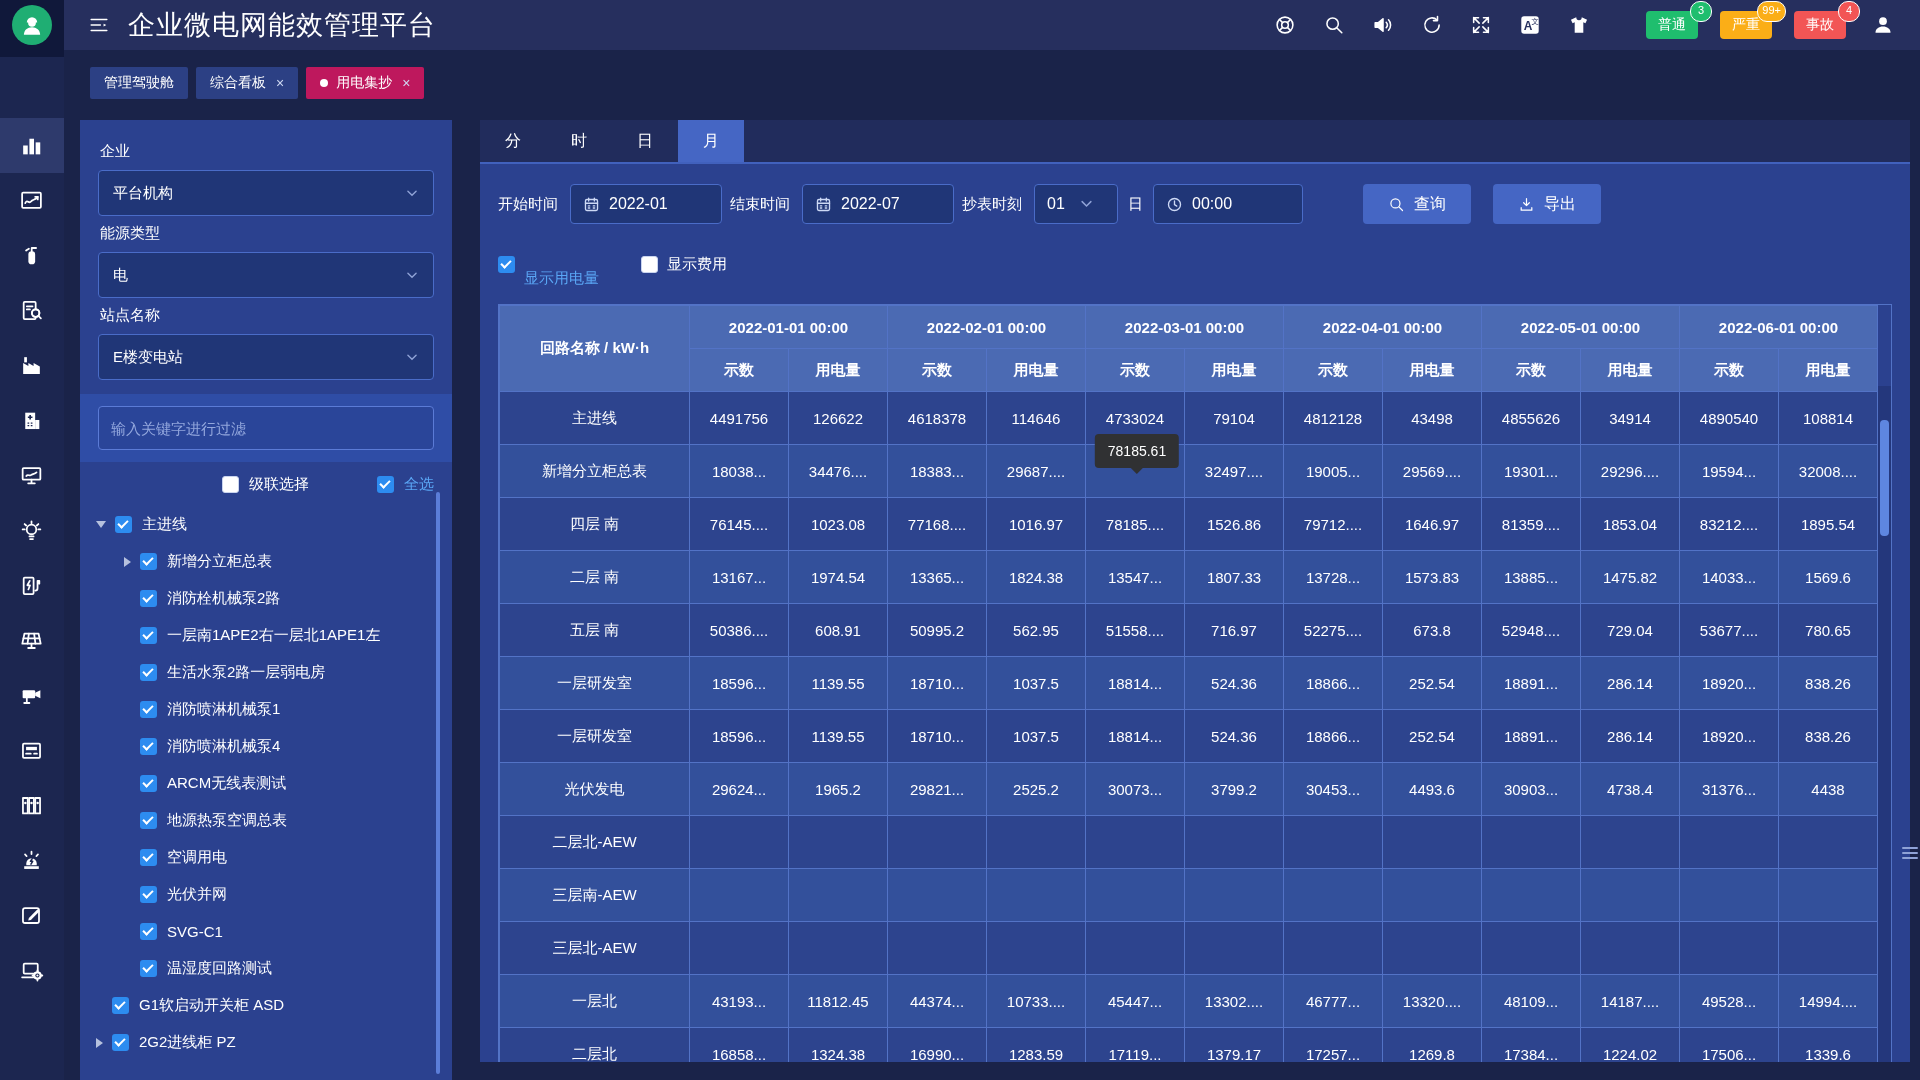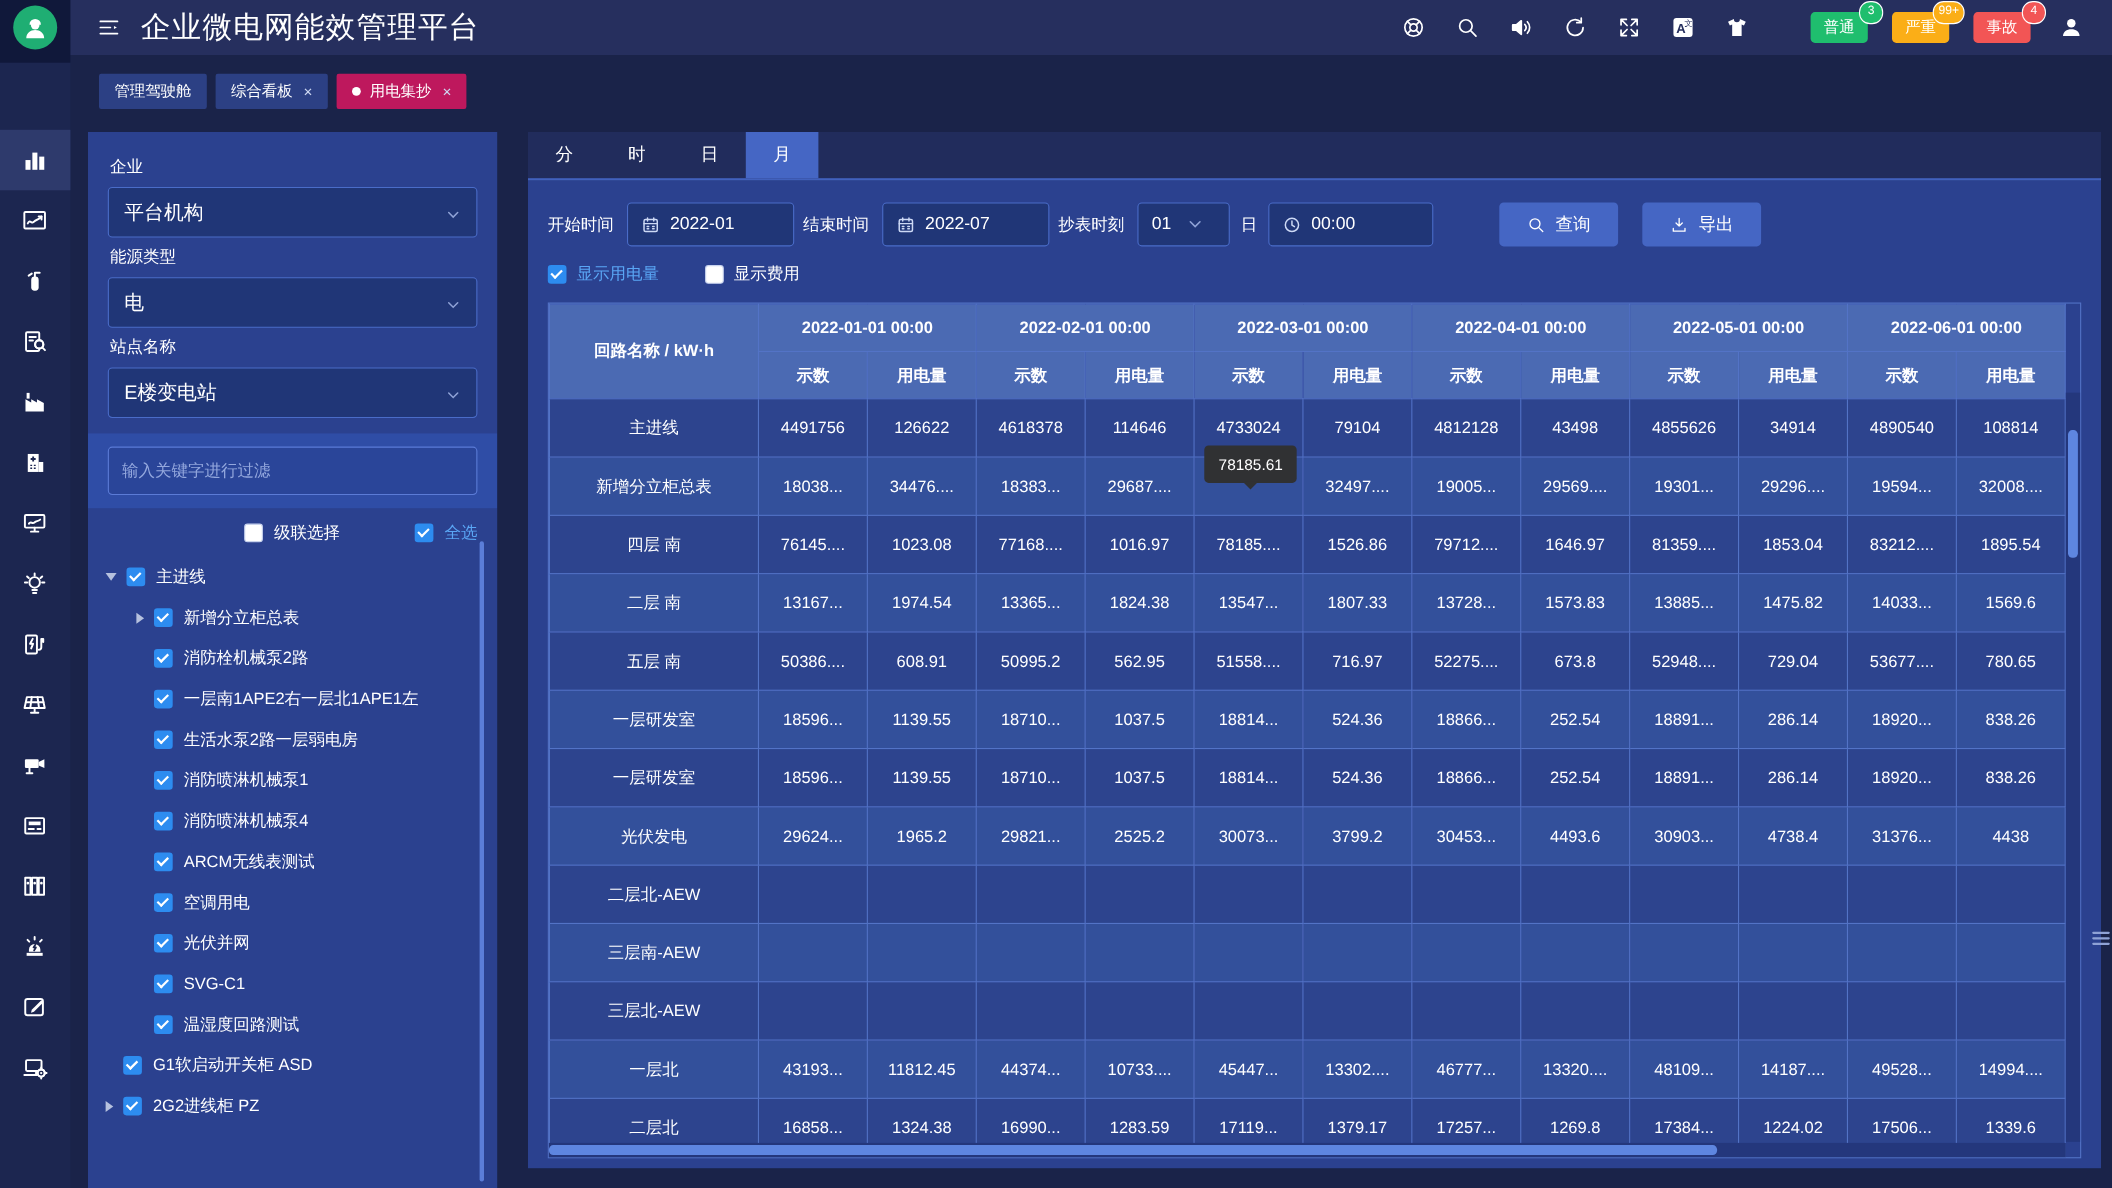--- a/index.html
+++ b/index.html
@@ -29,21 +29,21 @@
   
   .rail{position:absolute;top:50px;left:0;width:64px;bottom:0;background:#1c2650;padding-top:68px;box-sizing:border-box;z-index:3;}
   .rail-item{height:55px;display:flex;align-items:center;justify-content:center;cursor:pointer;}
   .rail-item.active{background:#2e3a6c;}
   .ricon{width:26px;height:26px;display:inline-flex;}
 
   
   .left-panel{position:absolute;top:120px;left:80px;width:372px;bottom:0;background:#2b418f;overflow:hidden;box-sizing:border-box;padding:10px 0 0 0;}
   .lp-inner{padding:4px 18px 0 18px;}
   .fld-label{font-size:15px;margin:8px 0 9px 2px;color:#fff;}
-  .select{height:44px;background:#203677;border:1px solid #4a6cc8;border-radius:4px;display:flex;align-items:center;justify-content:space-between;padding:0 14px;font-size:18px;cursor:pointer;}
+  .select{height:44px;background:#203677;border:1px solid #4a6cc8;border-radius:4px;display:flex;align-items:center;justify-content:space-between;padding:0 14px;font-size:15px;cursor:pointer;}
   .select .chev{color:#8fa2d6;width:14px;height:14px;}
   .search-band{margin-top:14px;background:#2f4da6;padding:12px 18px;}
   .search-input{width:100%;box-sizing:border-box;height:44px;background:#2a4599;border:1px solid #5b7bd6;border-radius:4px;color:#fff;font-size:15px;padding:0 12px;outline:none;}
   .search-input::placeholder{color:#93a7dd;}
   .cascade-row{display:flex;align-items:center;padding:13px 18px 6px 18px;justify-content:flex-end;}
   .cascade-row .lbl{font-size:15px;margin-left:10px;}
   .cascade-row .lbl.blue{color:#5aa6f5;}
   .sel-all{margin-left:68px;display:flex;align-items:center;cursor:pointer;}
   .tree{padding:6px 0 0 0;position:relative;}
   .tnode{display:flex;align-items:center;height:37px;padding-left:16px;cursor:pointer;}
@@ -73,21 +73,21 @@
   .inp.sel{width:84px;justify-content:space-between;margin-right:10px;}
   .inp.time{width:150px;margin-left:10px;}
   .unit{font-size:15px;}
   .btn{height:40px;width:108px;background:#4566c4;border-radius:4px;display:flex;align-items:center;justify-content:center;font-size:16px;cursor:pointer;flex:none;}
   .btn .mi{width:17px;height:17px;margin-right:9px;display:inline-flex;}
   .btn.query{margin-left:60px;}
   .btn.export{margin-left:22px;}
   .toggles{display:flex;align-items:center;padding:2px 18px 16px 18px;}
   .toggle{display:flex;align-items:center;margin-right:42px;cursor:pointer;}
   .tglabel{margin-left:9px;font-size:15px;}
-  .tglabel.on{color:#5aa6f5;}
+  .tglabel.on{color:#5aa6f5;margin-top:29px;}
 
   
   .table-wrap{position:relative;margin:0 18px;border:1px solid #5373c6;}
   table{border-collapse:collapse;table-layout:fixed;width:calc(100% - 13px);}
   th,td{border:1px solid #5373c6;text-align:center;color:#fff;font-size:15px;overflow:hidden;white-space:nowrap;}
   thead th{background:#4b6ab3;font-weight:bold;height:40px;}
   tbody td{height:50px;}
   tbody tr.odd td{background:#2d448e;}
   tbody tr.even td{background:#33509b;}
   .vscroll{position:absolute;top:81px;right:0;bottom:14px;width:13px;background:#24377c;}
@@ -423,20 +423,26 @@
           <span class="arr none"></span>
           <span class="arr-gap"></span>
           <span class="cb on"></span>
           <span class="tlabel">消防喷淋机械泵4</span>
         </div>
         <div class="tnode lv1">
           <span class="arr none"></span>
           <span class="arr-gap"></span>
           <span class="cb on"></span>
           <span class="tlabel">ARCM无线表测试</span>
+        </div>
+        <div class="tnode lv1">
+          <span class="arr none"></span>
+          <span class="arr-gap"></span>
+          <span class="cb on"></span>
+          <span class="tlabel">地源热泵空调总表</span>
         </div>
         <div class="tnode lv1">
           <span class="arr none"></span>
           <span class="arr-gap"></span>
           <span class="cb on"></span>
           <span class="tlabel">空调用电</span>
         </div>
         <div class="tnode lv1">
           <span class="arr none"></span>
           <span class="arr-gap"></span>

